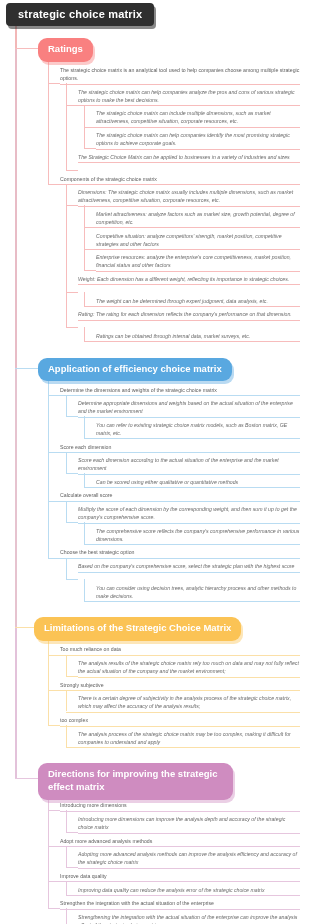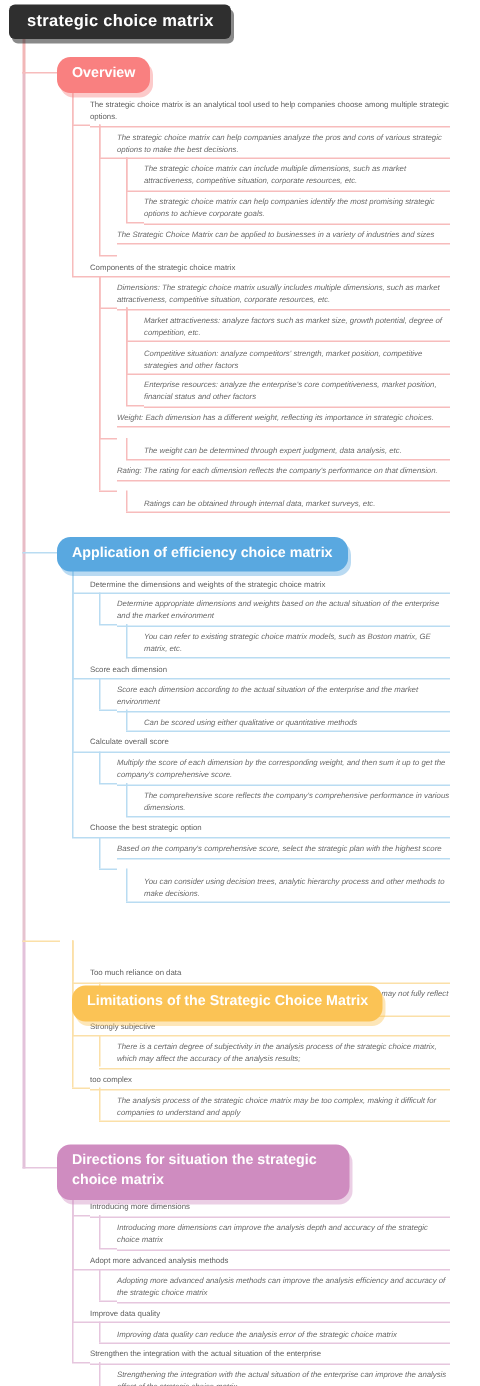--- a/index.html
+++ b/index.html
@@ -76,21 +76,21 @@
   .hstub.pink{background:#e6c6de;}
 </style>
 </head>
 <body>
 
 <div class="canvas">
 
   <div class="root-title">strategic choice matrix</div>
 
   <div id="tree">
-      <div class="pill red" style="left: 38px; top: 38px; max-width: 250px;">Overview</div>
+      <div class="pill red" style="left: 38px; top: 38px; max-width: 250px;">Ratings</div>
       <div class="hstub red" style="left: 15px; width: 25px; top: 48px;"></div>
       <div class="node red l1" style="left: 60px; top: 66px; width: 240px;">
         <span class="txt">The strategic choice matrix is an analytical tool used to help companies choose among multiple strategic options.</span>
       </div>
       <div class="vbar red" style="left: 48px; top: 48px; height: 35.2px;"></div>
       <div class="hstub red" style="left: 48px; width: 12px; top: 83.2px;"></div>
       <div class="node red" style="left: 78px; top: 87.7px; width: 222px;">
         <span class="txt">The strategic choice matrix can help companies analyze the pros and cons of various strategic options to make the best decisions.</span>
       </div>
       <div class="vbar red" style="left: 66px; top: 83.2px; height: 21.7px;"></div>
@@ -210,21 +210,21 @@
       <div class="node blue" style="left: 78px; top: 562px; width: 222px;">
         <span class="txt">Based on the company's comprehensive score, select the strategic plan with the highest score</span>
       </div>
       <div class="vbar blue" style="left: 66px; top: 557.5px; height: 21.7px;"></div>
       <div class="hstub blue" style="left: 66px; width: 12px; top: 579.2px;"></div>
       <div class="node blue" style="left: 96px; top: 583.7px; width: 204px;">
         <span class="txt">You can consider using decision trees, analytic hierarchy process and other methods to make decisions.</span>
       </div>
       <div class="vbar blue" style="left: 84px; top: 579.2px; height: 21.7px;"></div>
       <div class="hstub blue" style="left: 84px; width: 12px; top: 600.9px;"></div>
-      <div class="pill yellow" style="left: 48px; top: 617.4px; max-width: 250px; margin-top: 40px;">Limitations of the Strategic Choice Matrix</div>
+      <div class="pill yellow" style="left: 34px; top: 617.4px; max-width: 250px;">Limitations of the Strategic Choice Matrix</div>
       <div class="hstub yellow" style="left: 15px; width: 25px; top: 627.4px;"></div>
       <div class="node yellow l1" style="left: 60px; top: 645.4px; width: 240px;">
         <span class="txt">Too much reliance on data</span>
       </div>
       <div class="vbar yellow" style="left: 48px; top: 627.4px; height: 27.1px;"></div>
       <div class="hstub yellow" style="left: 48px; width: 12px; top: 654.5px;"></div>
       <div class="node yellow" style="left: 78px; top: 659px; width: 222px;">
         <span class="txt">The analysis results of the strategic choice matrix rely too much on data and may not fully reflect the actual situation of the company and the market environment;</span>
       </div>
       <div class="vbar yellow" style="left: 66px; top: 654.5px; height: 21.7px;"></div>
@@ -242,21 +242,21 @@
       <div class="node yellow l1" style="left: 60px; top: 716px; width: 240px;">
         <span class="txt">too complex</span>
       </div>
       <div class="vbar yellow" style="left: 48px; top: 627.4px; height: 97.7px;"></div>
       <div class="hstub yellow" style="left: 48px; width: 12px; top: 725.1px;"></div>
       <div class="node yellow" style="left: 78px; top: 729.6px; width: 222px;">
         <span class="txt">The analysis process of the strategic choice matrix may be too complex, making it difficult for companies to understand and apply</span>
       </div>
       <div class="vbar yellow" style="left: 66px; top: 725.1px; height: 21.7px;"></div>
       <div class="hstub yellow" style="left: 66px; width: 12px; top: 746.8px;"></div>
-      <div class="pill pink" style="left: 38px; top: 763.3px; max-width: 175px;">Directions for situation the strategic choice matrix</div>
+      <div class="pill pink" style="left: 38px; top: 763.3px; max-width: 175px;">Directions for improving the strategic effect matrix</div>
       <div class="hstub pink" style="left: 15px; width: 25px; top: 778.3px;"></div>
       <div class="node pink l1" style="left: 60px; top: 801.3px; width: 240px;">
         <span class="txt">Introducing more dimensions</span>
       </div>
       <div class="vbar pink" style="left: 48px; top: 778.3px; height: 32.1px;"></div>
       <div class="hstub pink" style="left: 48px; width: 12px; top: 810.4px;"></div>
       <div class="node pink" style="left: 78px; top: 814.9px; width: 222px;">
         <span class="txt">Introducing more dimensions can improve the analysis depth and accuracy of the strategic choice matrix</span>
       </div>
       <div class="vbar pink" style="left: 66px; top: 810.4px; height: 21.7px;"></div>

